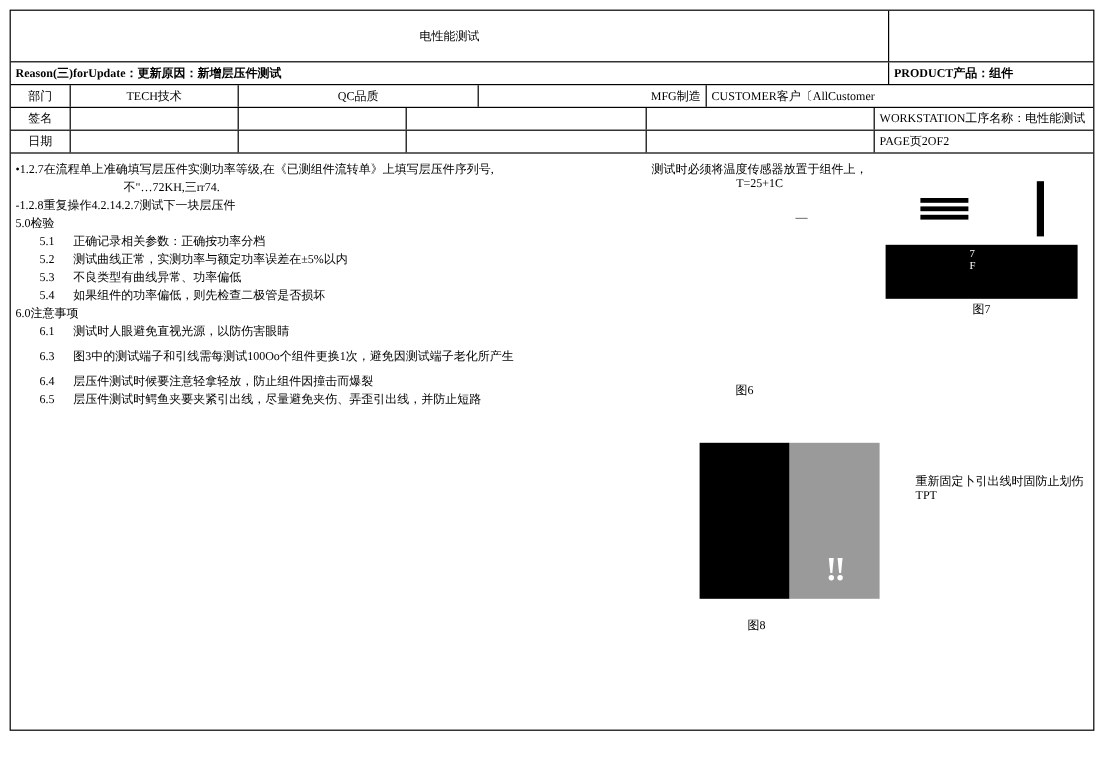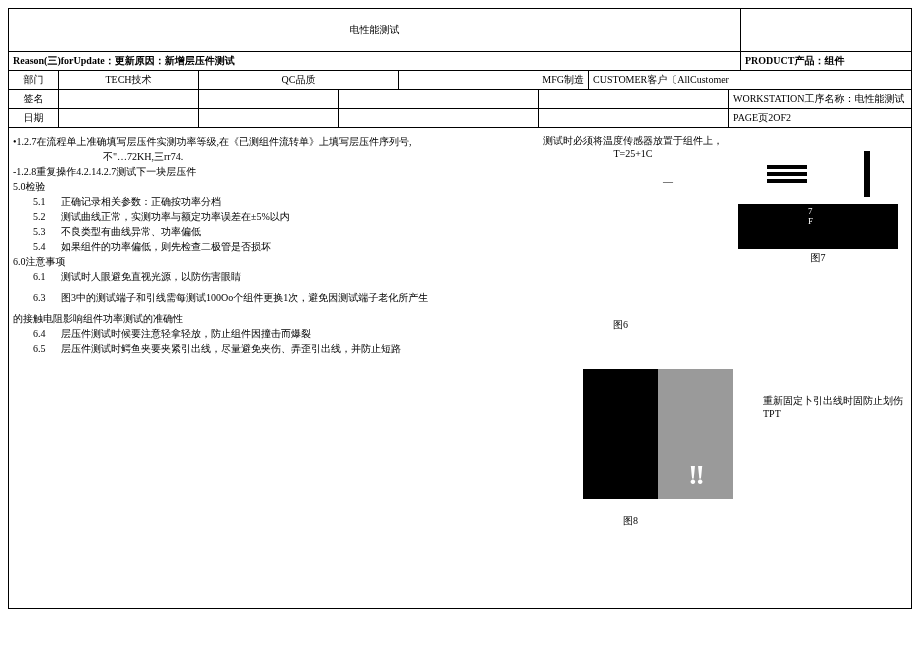--- a/index.html
+++ b/index.html
@@ -105,21 +105,20 @@
       <div class="sec-line">
           <span class="sec-num">6.1</span>
           <span>测试时人眼避免直视光源，以防伤害眼睛</span>
         </div>
       <div style="height:6px"></div>
       <div class="sec-line">
           <span class="sec-num">6.3</span>
           <span>图3中的测试端子和引线需每测试100Oo个组件更换1次，避免因测试端子老化所产生</span>
         </div>
       <div style="height:6px"></div>
-      <div>的接触电阻影响组件功率测试的准确性</div>
       <div class="sec-line">
           <span class="sec-num">6.4</span>
           <span>层压件测试时候要注意轻拿轻放，防止组件因撞击而爆裂</span>
         </div>
       <div class="sec-line">
           <span class="sec-num">6.5</span>
           <span>层压件测试时鳄鱼夹要夹紧引出线，尽量避免夹伤、弄歪引出线，并防止短路</span>
         </div>
     </div>
 

